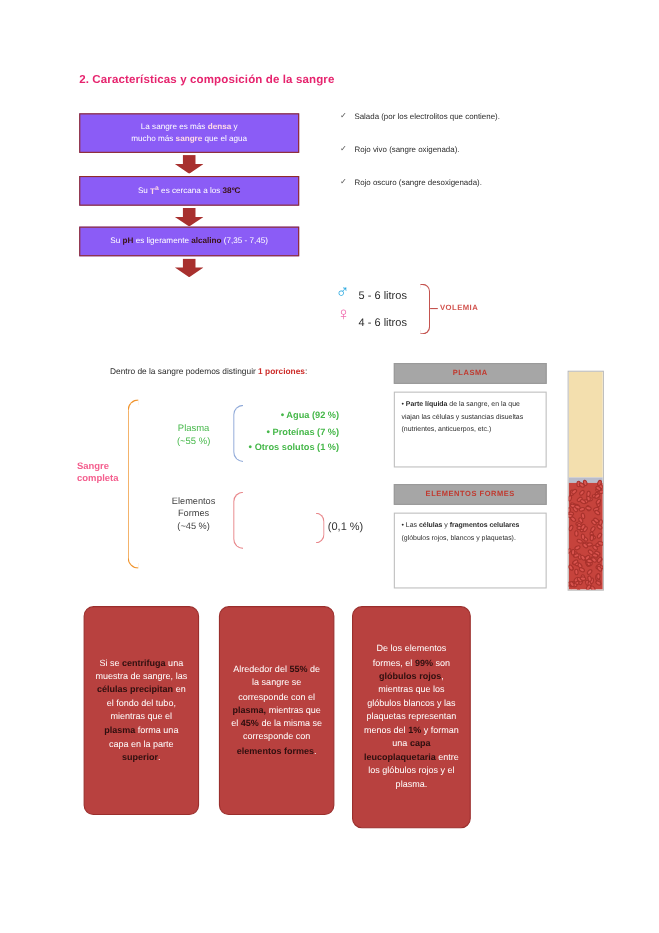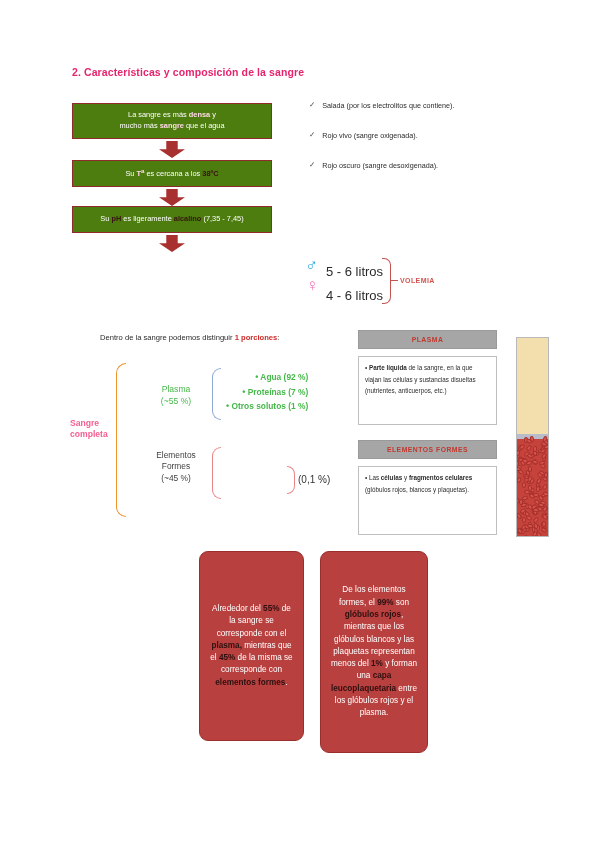--- a/index.html
+++ b/index.html
@@ -16,21 +16,21 @@
   #page-title {
     position:absolute; left:72px; top:66px;
     font-size:10.5px; font-weight:bold;
     color:#e6246e; letter-spacing:.1px;
     white-space:nowrap;
   }
 
   
   .fc-box {
     position:absolute;
-    background:#4d7c0f;
+    background:#8b5cf6;
     border:1.4px solid #8f2b2a;
     color:#ffffff;
     display:flex; align-items:center; justify-content:center;
     text-align:center;
     font-size:7.4px; line-height:1.45;
     padding:3px 6px;
   }
   .fc-box .dark { color:#3a1414; font-weight:bold; }
   .fc-box .pinkw { color:#ffd9e6; font-weight:bold; }
 
@@ -45,21 +45,21 @@
     position:absolute; display:flex; gap:7px;
     font-size:7.2px; color:#2b2b2b; white-space:nowrap;
   }
   .check-item .ck { color:#555; font-size:7.4px; line-height:1; }
 
   
   .gsym { position:absolute; font-size:17px; line-height:1; }
   .gsym.male   { color:#29a8df; }
   .gsym.female { color:#f06eb0; }
   .glitro {
-    position:absolute; font-size:13px; color:#2b2b2b; white-space:nowrap;
+    position:absolute; font-size:10px; color:#2b2b2b; white-space:nowrap;
   }
   .volemia-brace {
     position:absolute; width:9px;
     border:1.3px solid #c4534f; border-left:none;
     border-radius:0 7px 7px 0;
   }
   .volemia-tick {
     position:absolute; width:7px; height:1.3px; background:#c4534f;
   }
   #volemia-label {
@@ -376,20 +376,23 @@
         <div class="rbc" style="left: 20.3237px; top: 68.2489px; transform: rotate(42.0585deg);"></div>
         <div class="rbc" style="left: 14.9266px; top: 8.02585px; transform: rotate(-81.8325deg);"></div>
         <div class="rbc" style="left: 15.3981px; top: 20.4881px; transform: rotate(14.6055deg);"></div>
         <div class="rbc" style="left: 4.52762px; top: 20.3039px; transform: rotate(21.6031deg);"></div>
         <div class="rbc" style="left: 15.8847px; top: 79.283px; transform: rotate(-46.894deg);"></div>
         <div class="rbc" style="left: 24.1656px; top: 3.27572px; transform: rotate(34.324deg);"></div>
         <div class="rbc" style="left: 9.20169px; top: 77.1971px; transform: rotate(28.7377deg);"></div>
       </div>
   </div>
 
+  <div class="bbox" style="left:76px; top:551px; width:105px; height:190px;">
+    <span class="t">Si se <span class="dark">centrifuga</span> una muestra de sangre, las <span class="dark">células</span> <span class="dark">precipitan</span> en el fondo del tubo, mientras que el <span class="dark">plasma</span> forma una capa en la parte <span class="dark">superior</span>.</span>
+  </div>
   <div class="bbox" style="left:199px; top:551px; width:105px; height:190px;">
     <span class="t">Alrededor del <span class="dark">55%</span> de la sangre se corresponde con el <span class="dark">plasma,</span> mientras que el <span class="dark">45%</span> de la misma se corresponde con <span class="dark">elementos</span> <span class="dark">formes</span>.</span>
   </div>
   <div class="bbox" style="left:320px; top:551px; width:108px; height:202px;">
     <span class="t">De los elementos formes, el <span class="dark">99%</span> son <span class="dark">glóbulos</span> <span class="dark">rojos</span>, mientras que los glóbulos blancos y las plaquetas representan menos del <span class="dark">1%</span> y forman una <span class="dark">capa</span> <span class="dark">leucoplaquetaria</span> entre los glóbulos rojos y el plasma.</span>
   </div>
 
 </div>
 
 </body></html>

